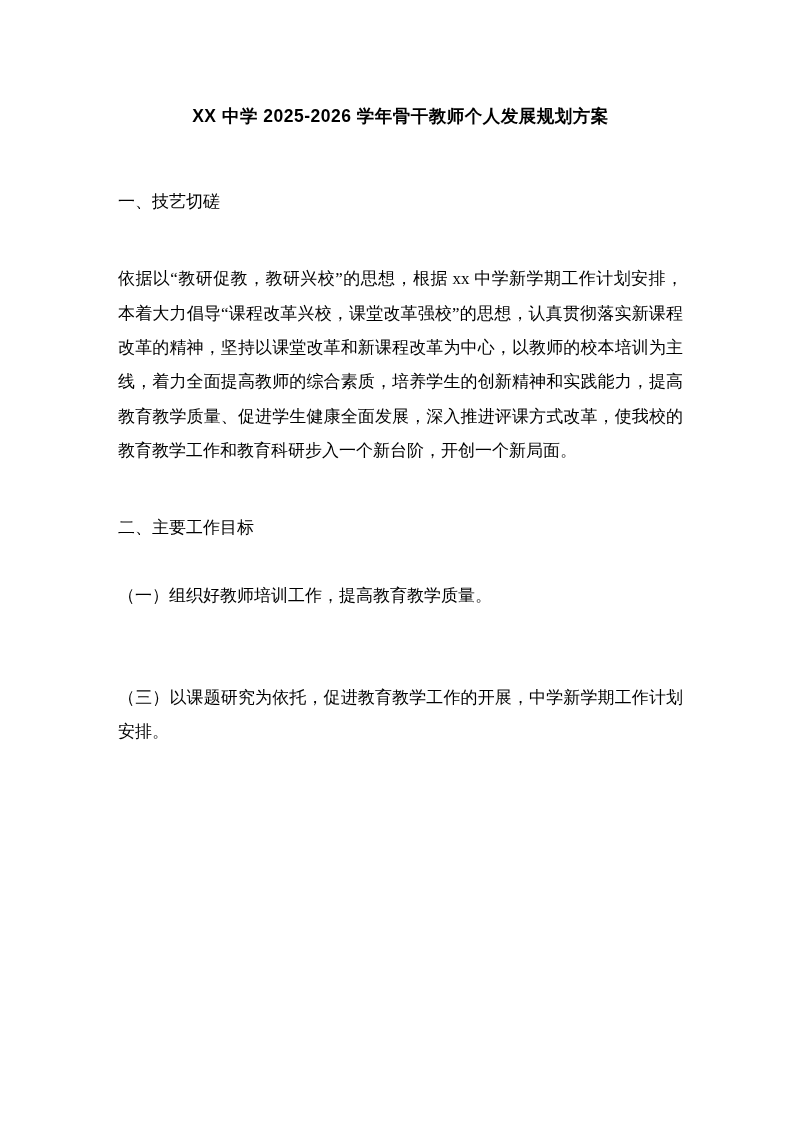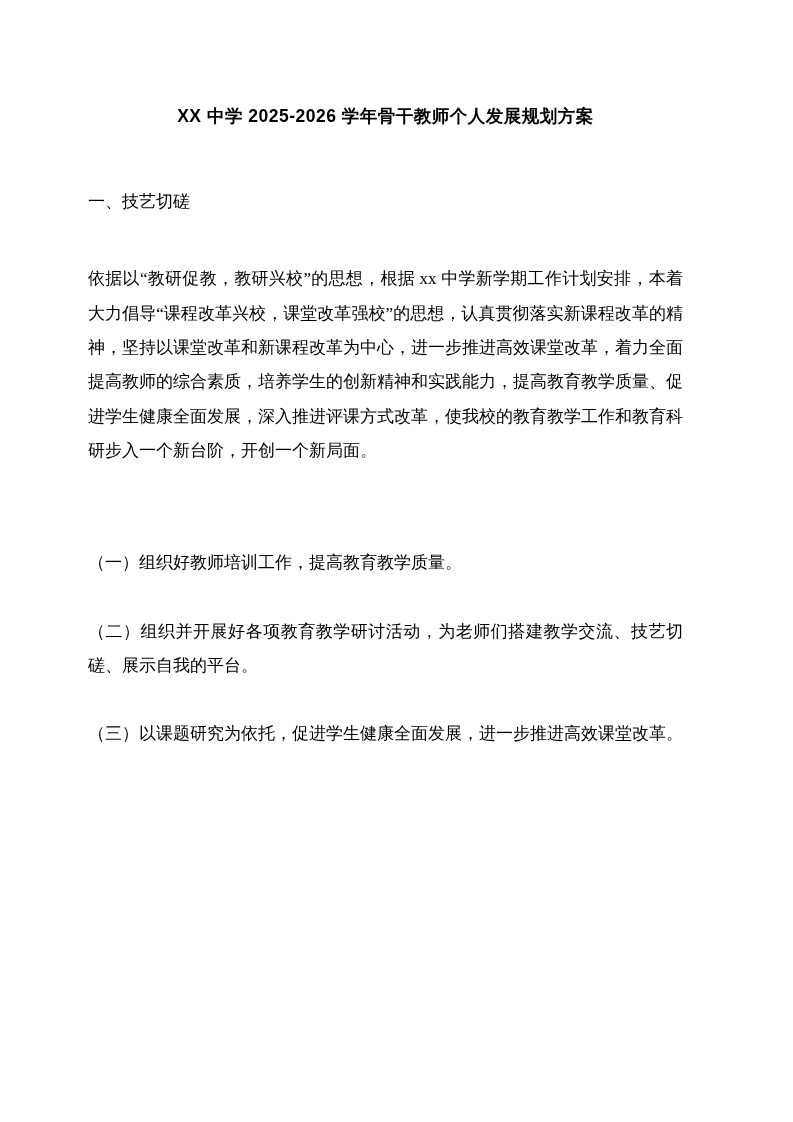--- a/index.html
+++ b/index.html
@@ -12,21 +12,21 @@
     height: 1122px;
     font-family: "Liberation Serif", "DejaVu Serif", serif;
     color: #000000;
     overflow: hidden;
   }
   .page {
     position: relative;
     width: 793px;
     height: 1122px;
     box-sizing: border-box;
-    padding: 96px 110px 80px 88px;
+    padding: 96px 110px 80px 118px;
   }
   .doc-title {
     font-family: "Liberation Sans", "DejaVu Sans", sans-serif;
     font-weight: bold;
     font-size: 17.5px;
     text-align: center;
     letter-spacing: 0.5px;
     margin: 0 0 0 0;
     padding-top: 6px;
     line-height: 1.6;
@@ -55,30 +55,30 @@
 <div class="page">
 
   <h1 class="doc-title">XX 中学 2025-2026 学年骨干教师个人发展规划方案</h1>
 
   <div class="gap-xl"></div>
 
   <p class="section-heading">一、技艺切磋</p>
 
   <div class="gap-lg"></div>
 
-  <p class="para">依据以“教研促教，教研兴校”的思想，根据 xx 中学新学期工作计划安排，本着大力倡导“课程改革兴校，课堂改革强校”的思想，认真贯彻落实新课程改革的精神，坚持以课堂改革和新课程改革为中心，进一步推进高效课堂改革，着力全面提高教师的综合素质，培养学生的创新精神和实践能力，提高教育教学质量、促进学生健康全面发展，深入推进评课方式改革，使我校的教育教学工作和教育科研步入一个新台阶，开创一个新局面。</p>
+  <p class="para">依据以“教研促教，教研兴校”的思想，根据 xx 中学新学期工作计划安排，本着大力倡导“课程改革兴校，课堂改革强校”的思想，认真贯彻落实新课程改革的精神，坚持以课堂改革和新课程改革为中心，以教师的校本培训为主线，着力全面提高教师的综合素质，培养学生的创新精神和实践能力，提高教育教学质量、促进学生健康全面发展，深入推进评课方式改革，使我校的教育教学工作和教育科研步入一个新台阶，开创一个新局面。</p>
 
   <div class="gap-lg"></div>
 
+  <p class="section-heading">二、主要工作目标</p>
 
   <div class="gap-md"></div>
 
   <p class="para">（一）组织好教师培训工作，提高教育教学质量。</p>
 
   <div class="gap-md"></div>
 
-  <p class="para">（二）组织并开展好各项教育教学研讨活动，为老师们搭建教学交流、技艺切磋、展示自我的平台。</p>
 
   <div class="gap-md"></div>
 
-  <p class="para">（三）以课题研究为依托，促进学生健康全面发展，进一步推进高效课堂改革。</p>
+  <p class="para">（三）以课题研究为依托，促进教育教学工作的开展，中学新学期工作计划安排。</p>
 
 </div>
 
 </body></html>

